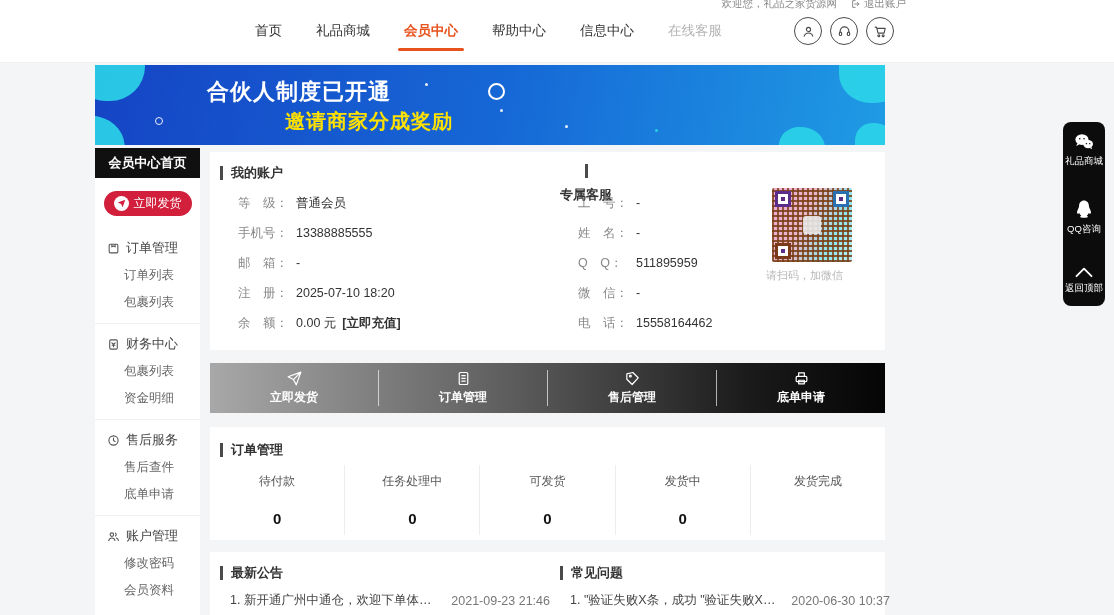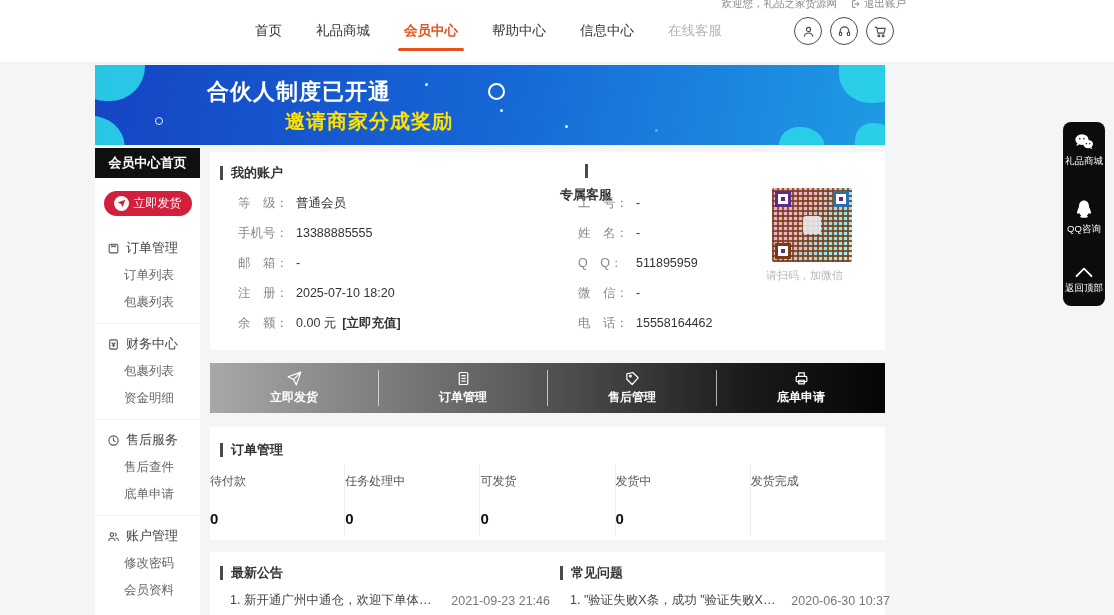--- a/index.html
+++ b/index.html
@@ -73,21 +73,21 @@
   .qr-center{position:absolute;left:31px;top:28px;width:18px;height:18px;background:#e9e9e9;border-radius:3px;opacity:.9;}
   .qr-caption{position:absolute;left:556px;top:116px;font-size:11px;color:#b8b8b8;}
   
   .qbar{position:absolute;left:210px;top:363px;width:675px;height:50px;display:flex;align-items:center;
         background:linear-gradient(90deg,#a8a8a8 0%,#5c5c5c 45%,#1a1a1a 80%,#050505 100%);}
   .qa{flex:1;display:flex;flex-direction:column;align-items:center;justify-content:center;gap:2px;color:#fff;
       font-size:12px;font-weight:bold;cursor:pointer;}
   .qsep{width:1px;height:36px;background:rgba(255,255,255,.65);}
   
   .stats{position:absolute;left:0;top:38px;width:675px;height:70px;display:flex;}
-  .stat{flex:1;display:flex;flex-direction:column;justify-content:center;gap:20px;cursor:pointer;}
+  .stat{flex:1;display:flex;flex-direction:column;align-items:center;justify-content:center;gap:20px;cursor:pointer;}
   .stat + .stat{border-left:1px solid #ededed;}
   .stat-label{font-size:12px;color:#555;}
   .stat-value{font-size:15px;font-weight:bold;color:#111;min-height:18px;}
   .news-item{position:absolute;top:40px;display:flex;align-items:center;font-size:12.5px;color:#444;width:320px;cursor:pointer;}
   .ni-l{left:20px;} .ni-r{left:360px;}
   .news-text{max-width:210px;overflow:hidden;text-overflow:ellipsis;white-space:nowrap;}
   .news-date{margin-left:14px;color:#777;white-space:nowrap;}
   
   .fpanel{position:absolute;left:1063px;top:122px;width:42px;height:184px;background:#0c0c0c;border-radius:8px;
           display:flex;flex-direction:column;align-items:center;justify-content:space-between;padding:11px 0;box-sizing:border-box;}

